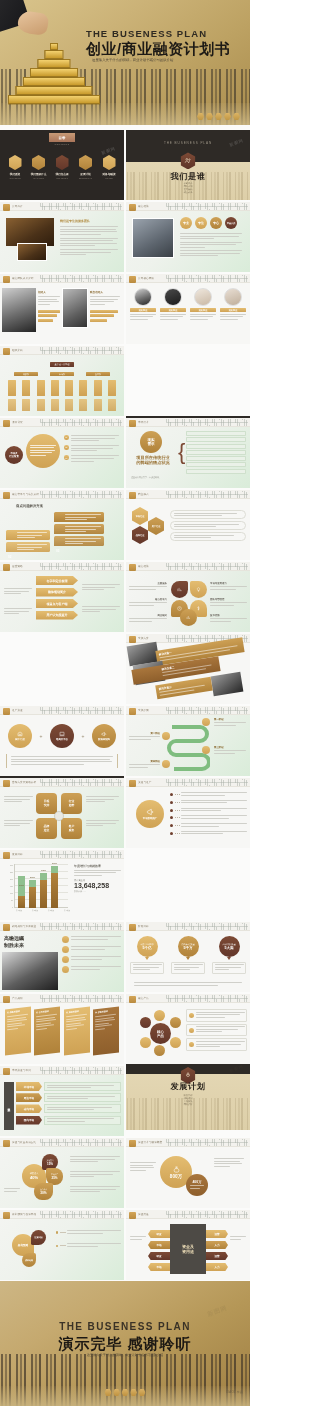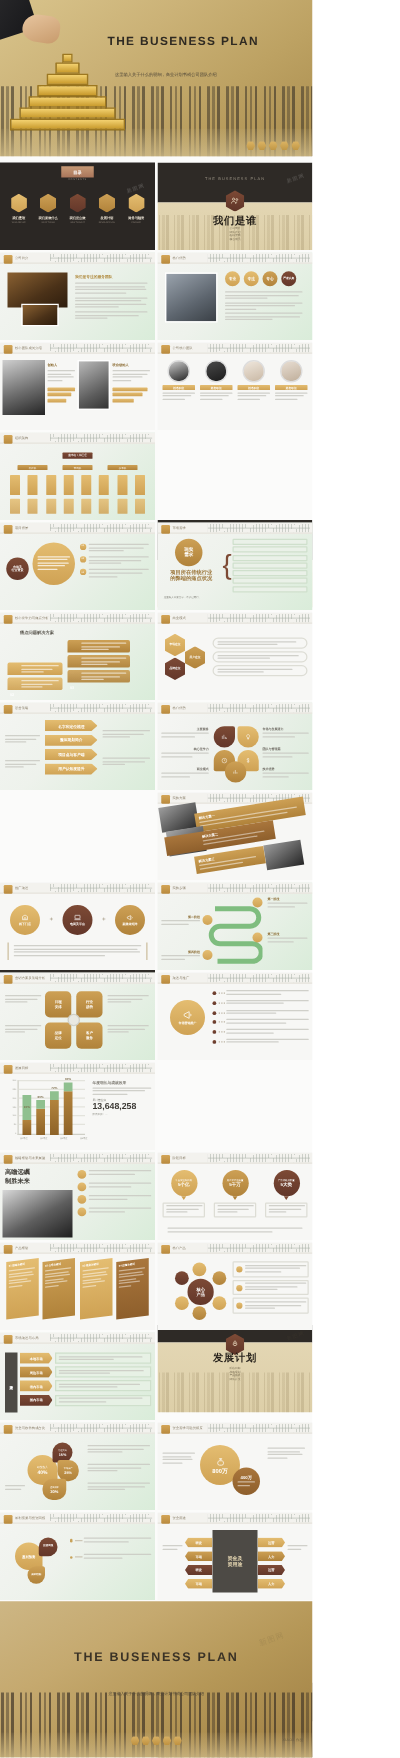--- a/index.html
+++ b/index.html
@@ -174,20 +174,21 @@
     <div class="pyr">
       <div class="row" style="bottom:0;width:92px;height:9px;"></div>
       <div class="row" style="bottom:9px;width:77px;height:9px;"></div>
       <div class="row" style="bottom:18px;width:62px;height:9px;"></div>
       <div class="row" style="bottom:27px;width:48px;height:9px;"></div>
       <div class="row" style="bottom:36px;width:33px;height:9px;"></div>
       <div class="row" style="bottom:45px;width:19px;height:9px;"></div>
       <div class="row" style="bottom:54px;width:8px;height:7px;"></div>
     </div>
     <div class="ttl-en">THE BUSENESS PLAN</div>
+    <div class="ttl-cn">创业/商业融资计划书</div>
     <div class="ttl-sub">这里输入关于什么的明细，商业计划书或公司团队介绍</div>
     <div class="dots">
       <span></span>
         <span></span>
         <span></span>
         <span></span>
         <span></span>
     </div>
   </div>
 
@@ -1503,20 +1504,21 @@
     <div class="plines" style="left:104px;top:26px;width:16px;">
         <i style="width:100%"></i>
         <i style="width:70%"></i>
       </div>
   </div>
 
   <div id="ending">
     <div class="skyline"></div>
     <div class="wm dk" style="right:22px;top:26px;font-size:6px;color:rgba(120,100,65,.22);">新图网</div>
     <div class="e-en">THE BUSENESS PLAN</div>
+    <div class="e-cn">演示完毕 感谢聆听</div>
     <div class="e-sub">这里输入关于什么的明细，商业计划书或公司团队介绍</div>
     <div class="e-dots">
       <span></span>
         <span></span>
         <span></span>
         <span></span>
         <span></span>
     </div>
     <div class="credit">XIAO2 作品</div>
   </div>

